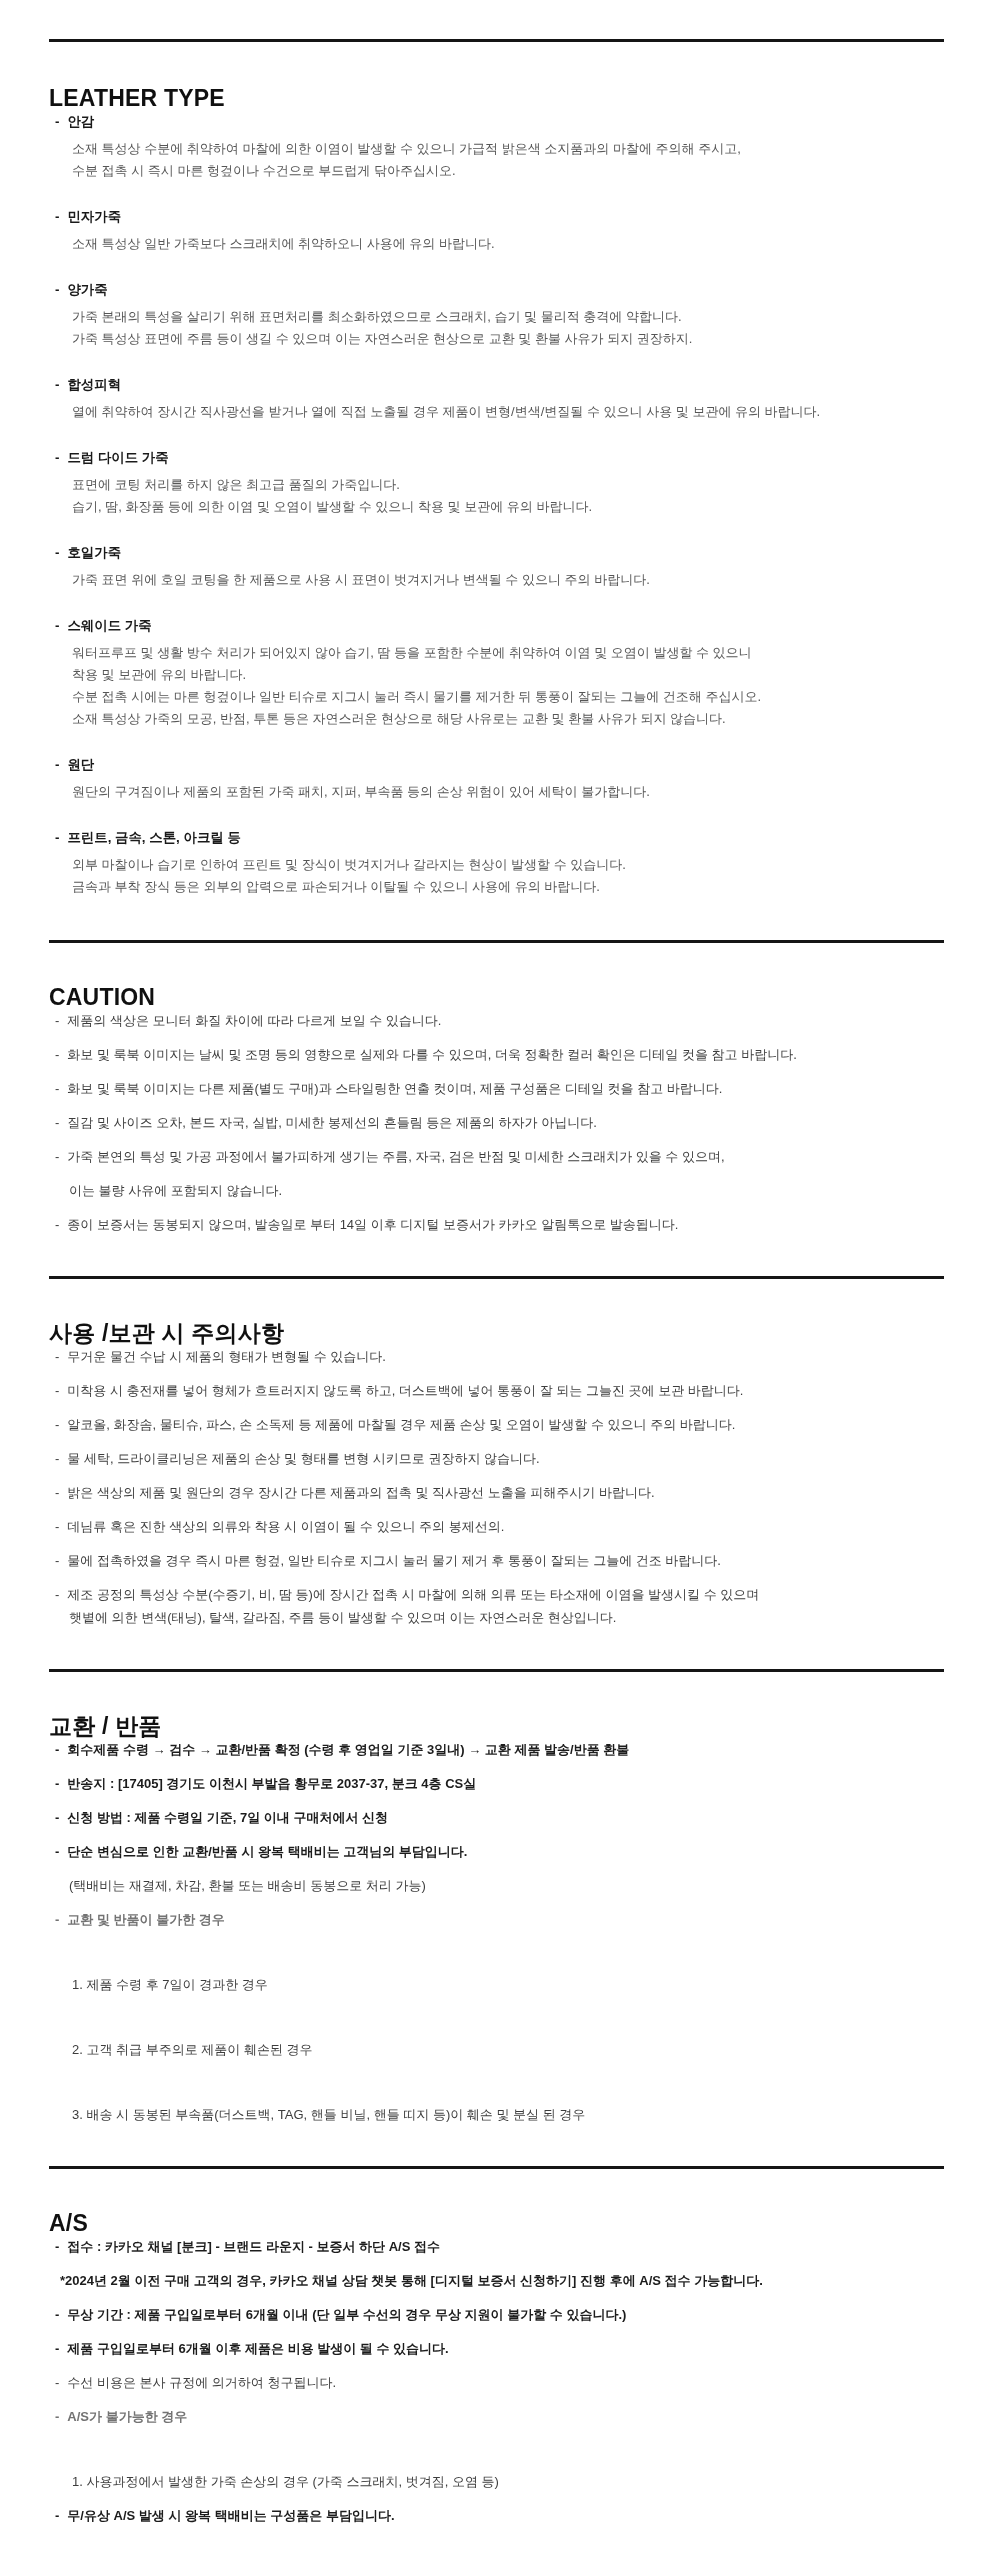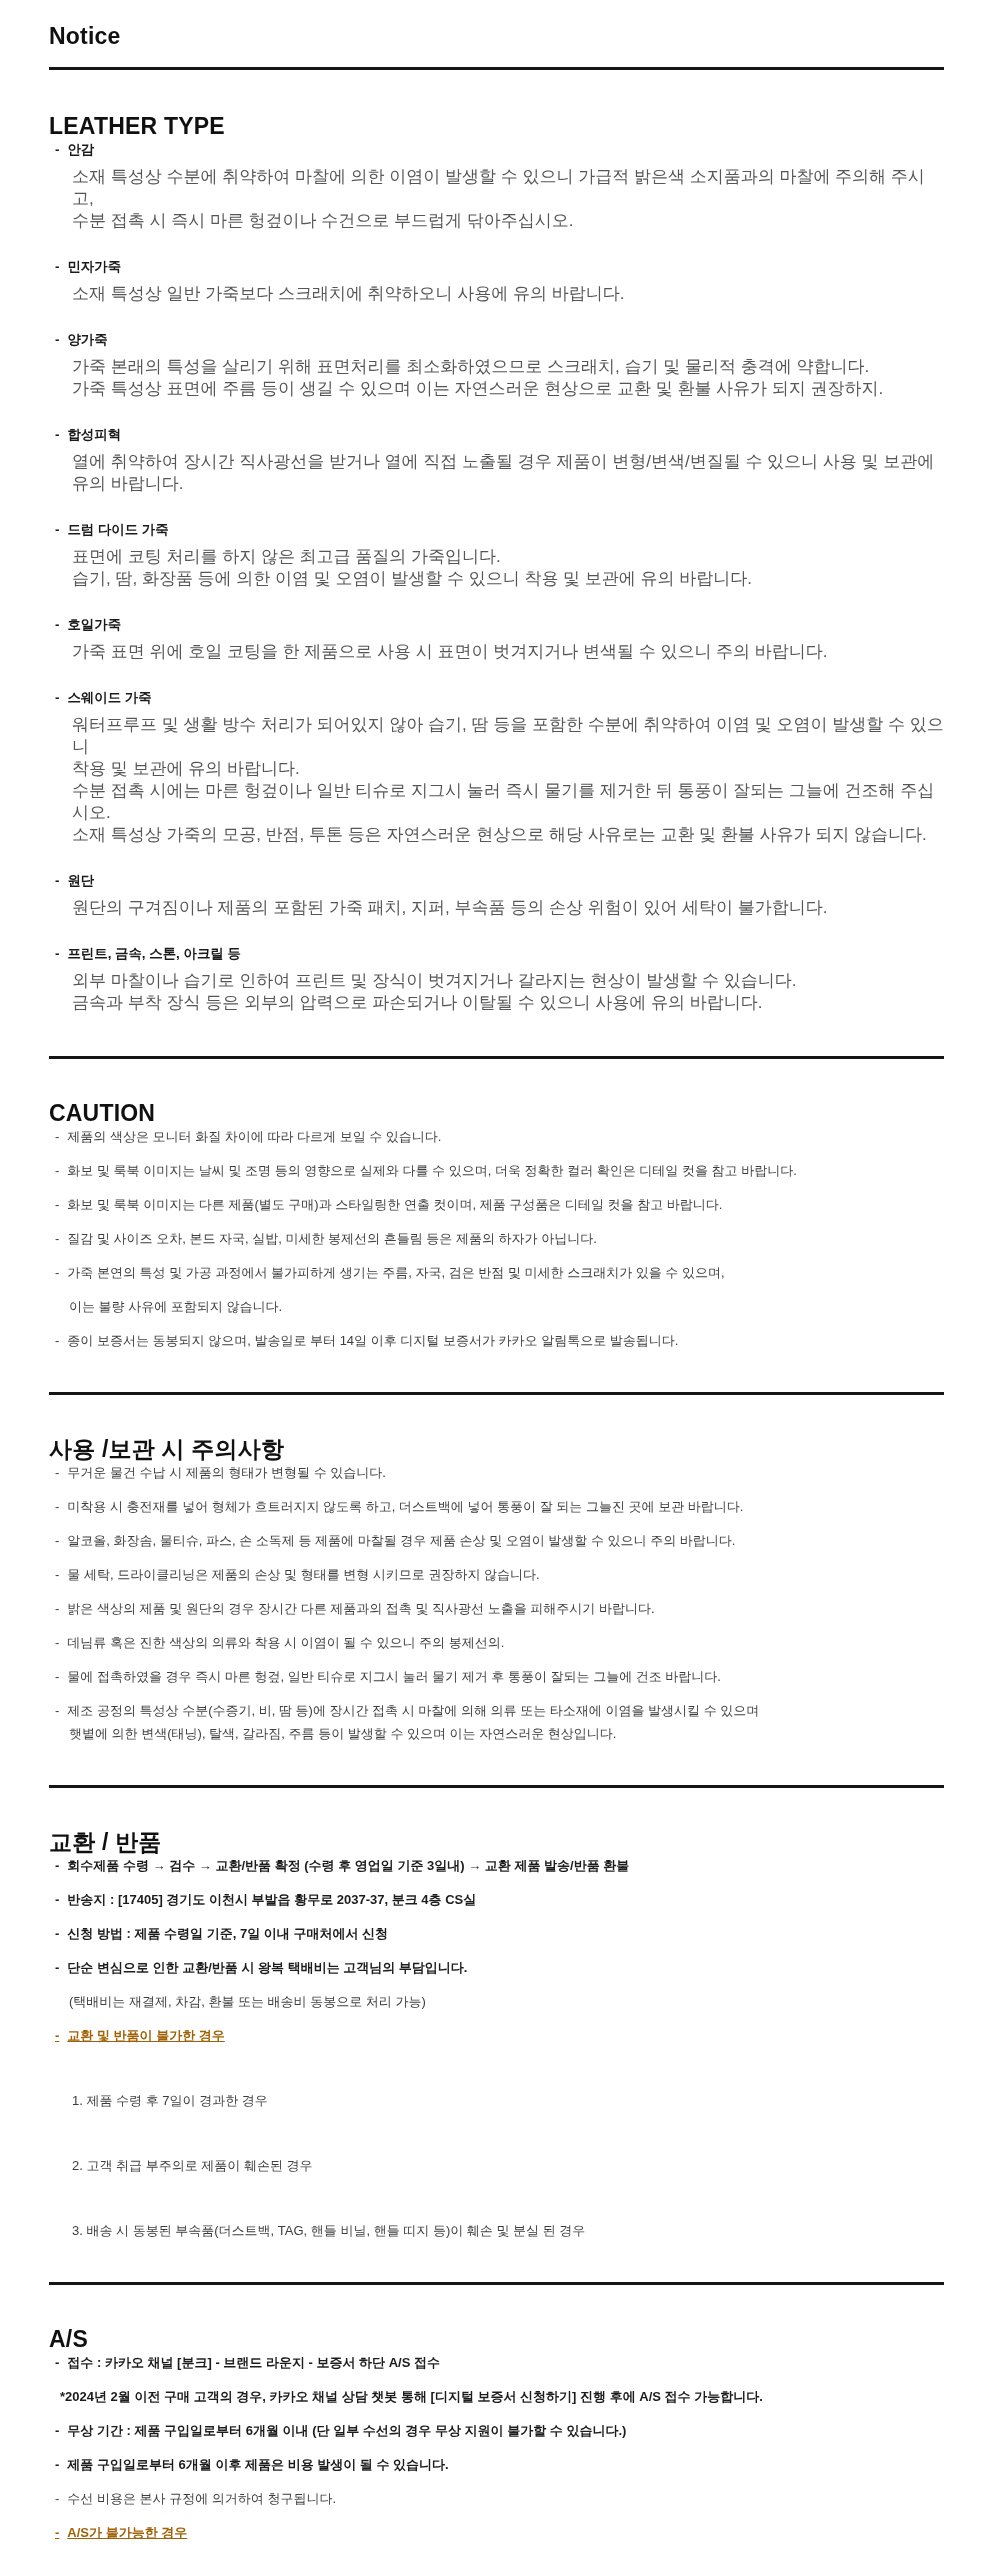--- a/index.html
+++ b/index.html
@@ -42,47 +42,46 @@
     font-size:13.4px;
     font-weight:700;
     color:#1a1a1a;
     line-height:19px;
     margin-bottom:7px;
     text-align:center;
   }
   .lt-body{padding-left:17px;}
   .lt-body p{
     margin:0;
-    font-size:17px;
+    font-size:13px;
     line-height:22px;
     color:#565656;
   }
 
   
   .rows .row{
     display:flex;
     font-size:13px;
     line-height:19px;
     color:#3d3d3d;
     margin-bottom:15px;
   }
   .rows .row:last-child{margin-bottom:0;}
   .row.cont{padding-left:14px;}     
   .row.num{padding-left:17px;margin-top:46px;}      
   .row.star{padding-left:5px;}      
   .row.md{font-weight:600;color:#1c1c1c;align-items:flex-end;}
-  .row.bold{font-weight:700;color:#a16207;text-decoration:underline;}
+  .row.bold{font-weight:700;color:#737373;}
   .row.reg{font-weight:400;color:#3d3d3d;}
 </style>
 </head>
 <body>
 
 <div class="page">
 
-  <h1 class="sec">Notice</h1>
   <hr class="rule after-notice">
 
   <section>
     <h1 class="sec sec-head">LEATHER TYPE</h1>
     <div class="content">
       <div class="lt-item">
         <div class="lt-title">
             <span class="dash"></span>
             <span>안감</span>
           </div>

